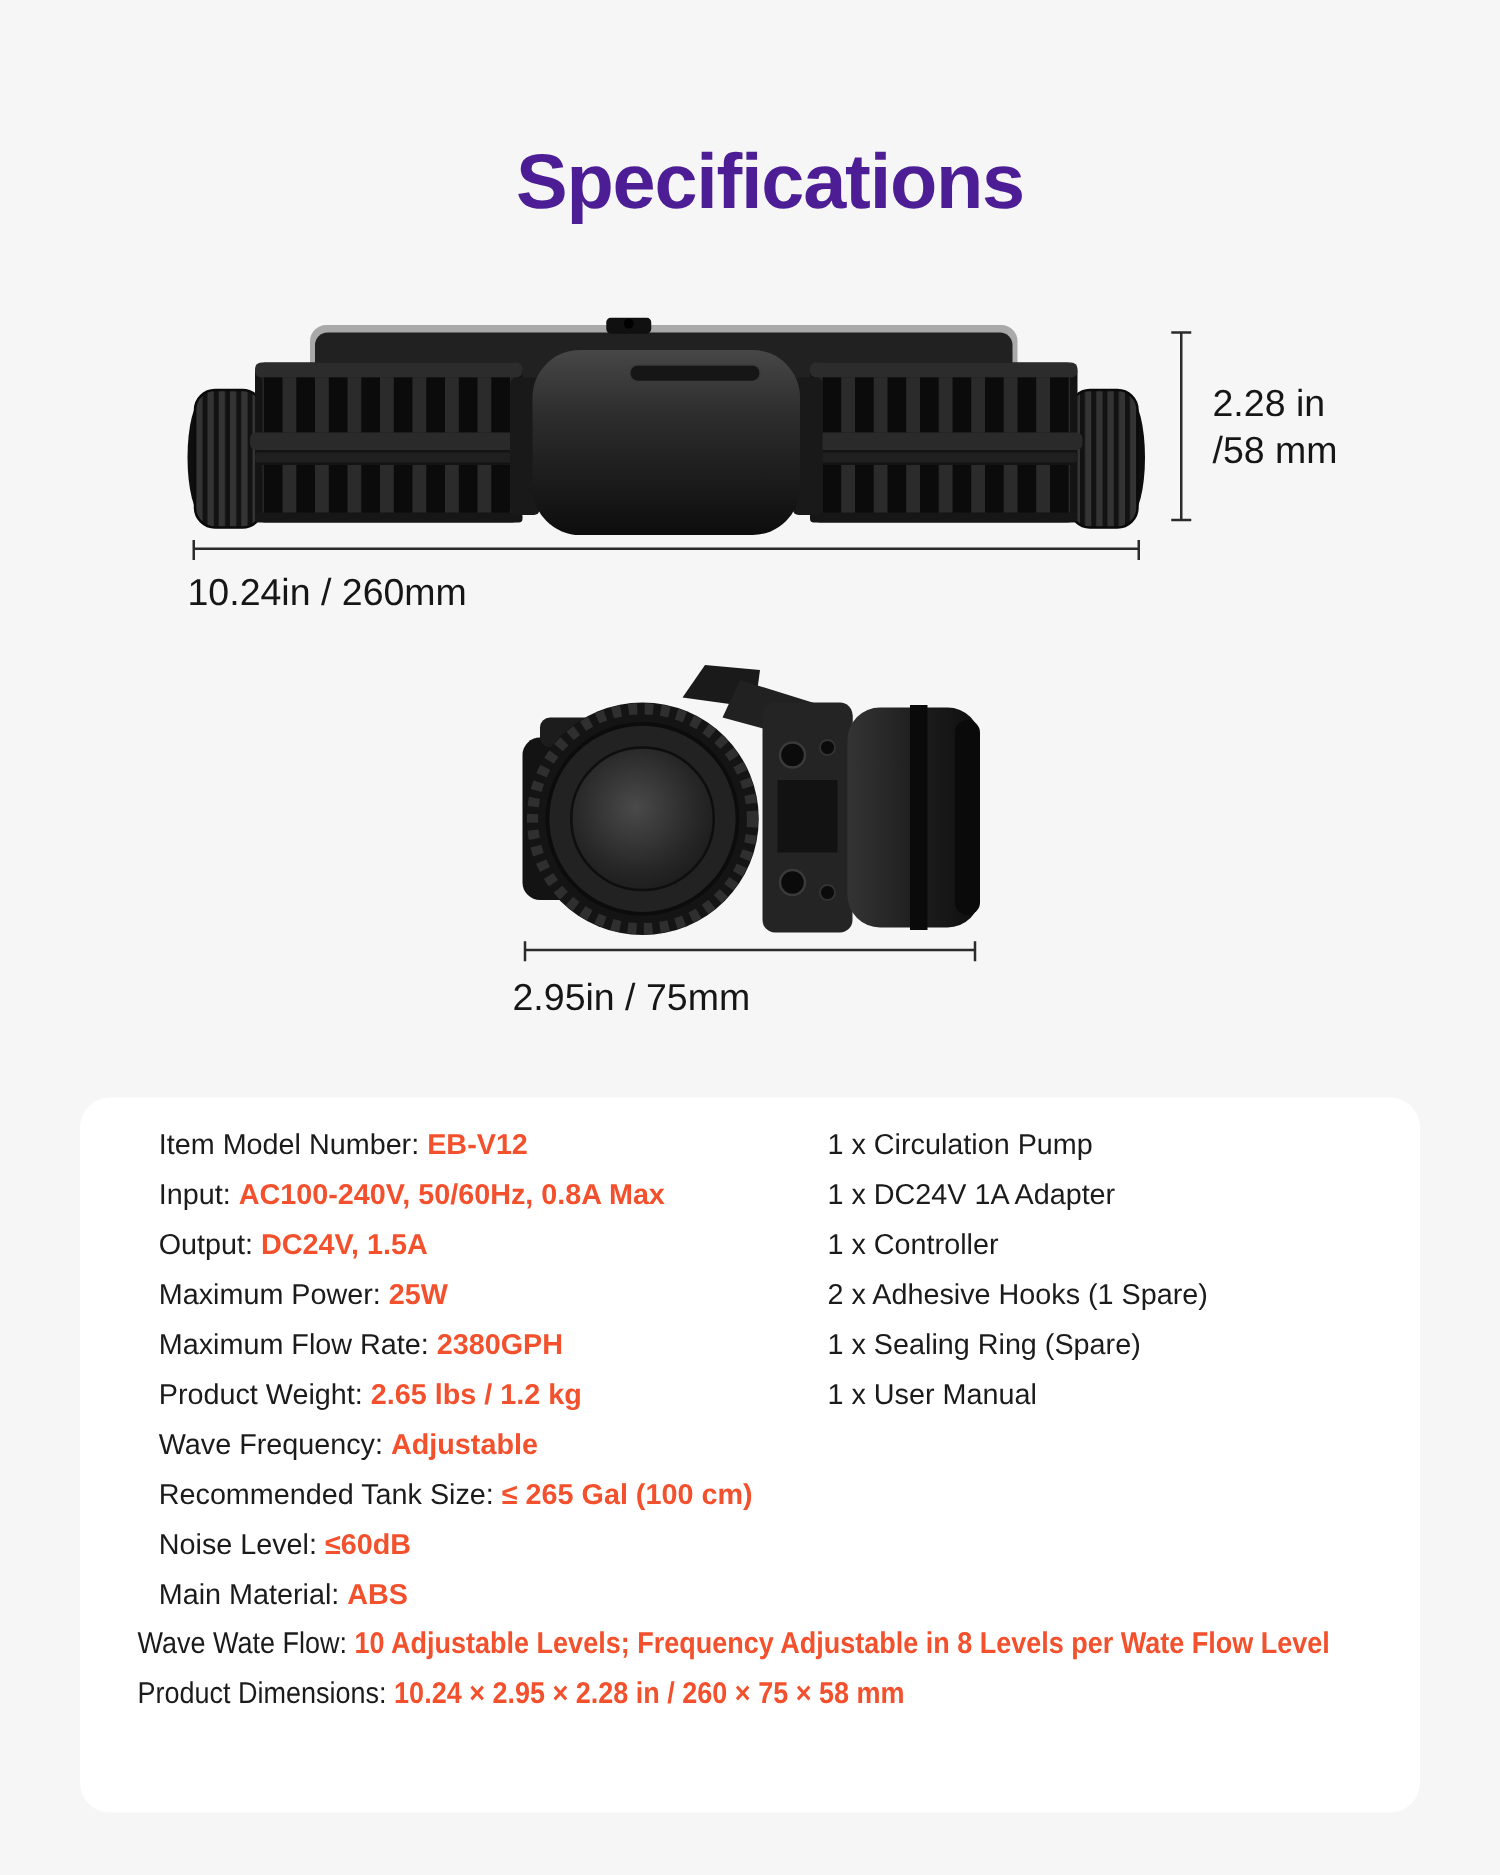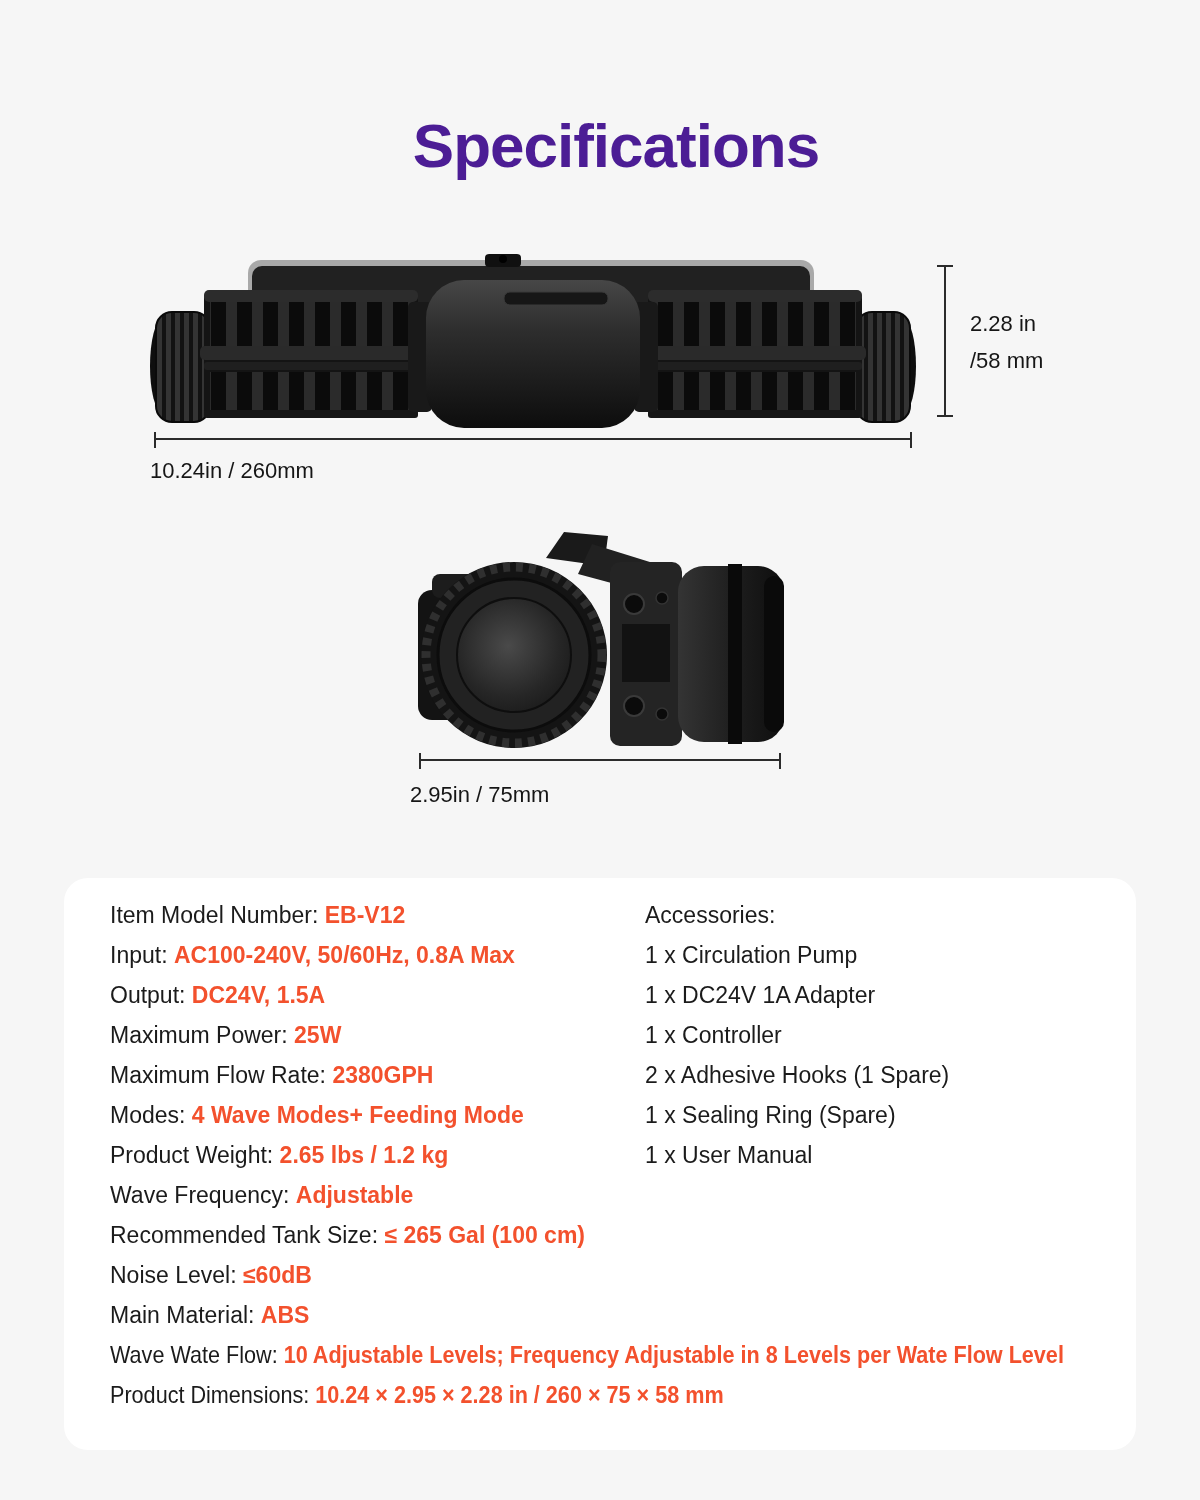--- a/index.html
+++ b/index.html
@@ -16,32 +16,32 @@
   svg { position:absolute; display:block; }
   
   .dim-v { position:absolute; left:944px; top:266px; height:150px; width:0; border-left:2px solid #2b2b2b; }
   .dim-v::before,.dim-v::after { content:""; position:absolute; left:-9px; width:16px; border-top:2px solid #2b2b2b; }
   .dim-v::before { top:-1px; } .dim-v::after { bottom:-1px; }
   .dim-h { position:absolute; height:0; border-top:2px solid #2b2b2b; }
   .dim-h::before,.dim-h::after { content:""; position:absolute; top:-8px; height:16px; width:0; border-left:2px solid #2b2b2b; }
   .dim-h::before { left:-1px; } .dim-h::after { right:-1px; }
   #dim-width-top { left:155px; top:438px; width:756px; }
   #dim-width-side { left:420px; top:759px; width:360px; }
-  .dim-label { position:absolute; font-size:22px; color:#161616; }
+  .dim-label { position:absolute; font-size:30px; color:#161616; }
   #label-height { left:970px; top:305px; line-height:37px; }
   #label-width-top { left:150px; top:458px; width:766px; text-align:left; }
   #label-width-side { left:410px; top:782px; width:380px; text-align:left; }
   
   .card {
     position:absolute; left:64px; top:878px; width:1072px; height:572px;
     background:#ffffff; border-radius:24px; box-sizing:border-box;
     padding:17px 46px 0 46px;
   }
   .cols { display:flex; }
-  .col-left { width:535px; }
+  .col-left { width:535px;margin-left:17px; }
   .col-right { flex:1; }
   .row { font-size:23px; line-height:40px; white-space:nowrap; color:#1b1b1b; }
   .val { color:#f3512d; font-weight:700; }
   .row-condensed { font-size:24px; transform:scaleX(0.9); transform-origin:left center; }
 </style>
 </head>
 <body>
 
 <div class="page">
 
@@ -140,29 +140,27 @@
   <div class="dim-label" id="label-width-side">2.95in / 75mm</div>
 
   <div class="card">
     <div class="cols">
       <div class="col-left">
         <div class="row"><span class="lbl">Item Model Number: </span><span class="val">EB-V12</span></div>
         <div class="row"><span class="lbl">Input: </span><span class="val">AC100-240V, 50/60Hz, 0.8A Max</span></div>
         <div class="row"><span class="lbl">Output: </span><span class="val">DC24V, 1.5A</span></div>
         <div class="row"><span class="lbl">Maximum Power: </span><span class="val">25W</span></div>
         <div class="row"><span class="lbl">Maximum Flow Rate: </span><span class="val">2380GPH</span></div>
-        <div class="row"><span class="lbl">Modes: </span><span class="val">4 Wave Modes+ Feeding Mode</span></div>
         <div class="row"><span class="lbl">Product Weight: </span><span class="val">2.65 lbs / 1.2 kg</span></div>
         <div class="row"><span class="lbl">Wave Frequency: </span><span class="val">Adjustable</span></div>
         <div class="row"><span class="lbl">Recommended Tank Size: </span><span class="val">≤ 265 Gal (100 cm)</span></div>
         <div class="row"><span class="lbl">Noise Level: </span><span class="val">≤60dB</span></div>
         <div class="row"><span class="lbl">Main Material: </span><span class="val">ABS</span></div>
       </div>
       <div class="col-right">
-        <div class="row">Accessories:</div>
         <div class="row">1 x Circulation Pump</div>
         <div class="row">1 x DC24V 1A Adapter</div>
         <div class="row">1 x Controller</div>
         <div class="row">2 x Adhesive Hooks (1 Spare)</div>
         <div class="row">1 x Sealing Ring (Spare)</div>
         <div class="row">1 x User Manual</div>
       </div>
     </div>
     <div class="row row-condensed"><span class="lbl">Wave Wate Flow: </span><span class="val">10 Adjustable Levels; Frequency Adjustable in 8 Levels per Wate Flow Level</span></div>
     <div class="row row-condensed"><span class="lbl">Product Dimensions: </span><span class="val">10.24 × 2.95 × 2.28 in / 260 × 75 × 58 mm</span></div>

